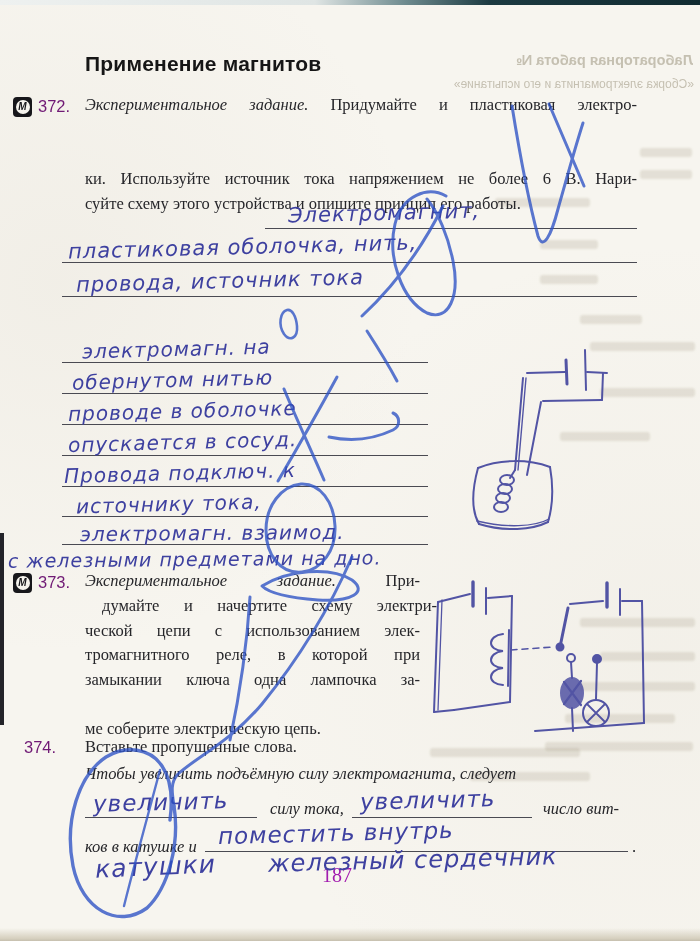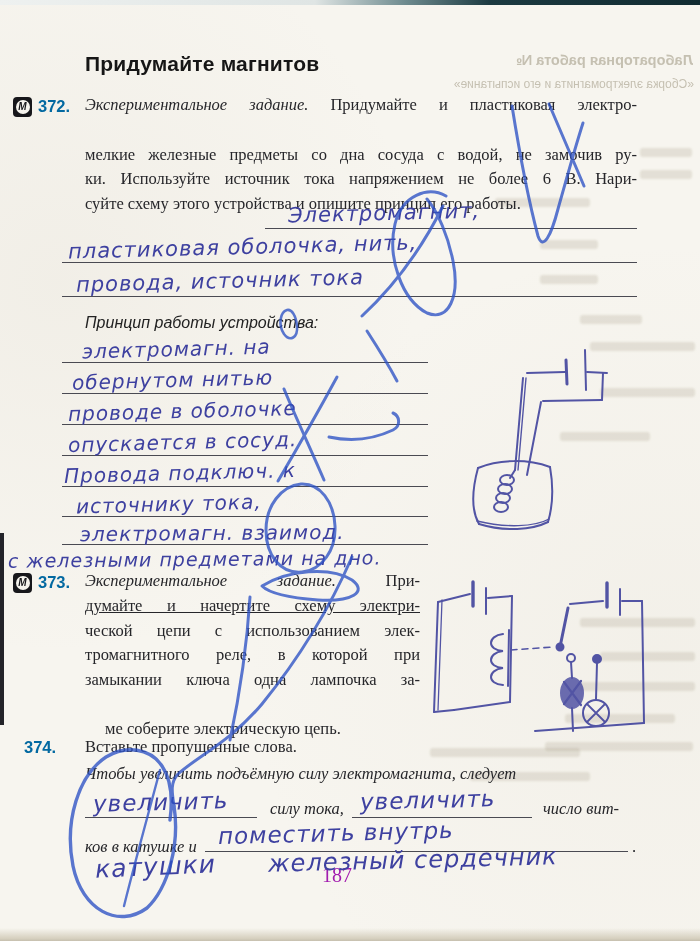--- a/index.html
+++ b/index.html
@@ -19,22 +19,22 @@
   
   .title{
     font-family:"Liberation Sans", sans-serif; font-weight:bold;
     font-size:21px; color:#161616; letter-spacing:.2px; z-index:2;
   }
   .serif{font-size:16.5px; color:#26262a; z-index:2;}
   .just{width:552px; text-align:justify; text-align-last:justify; white-space:nowrap;}
   .just-n{width:335px; text-align:justify; text-align-last:justify; white-space:nowrap;}
   .it{font-style:italic;}
   .num{
-    font-family:"Liberation Sans", sans-serif; font-weight:bold;
-    font-size:16.5px; color:#0369a1; z-index:2;text-align:center;
+    font-family:"Liberation Sans", sans-serif; font-weight:normal;
+    font-size:16.5px; color:#701a75; z-index:2;text-align:center;
   }
   .label-it{
     font-family:"Liberation Sans", sans-serif; font-style:italic;
     font-size:16px; color:#222; z-index:2;
   }
   .badge{
     width:19px; height:20px; background:#17171b; border-radius:4px;
     display:flex; align-items:center; justify-content:center; z-index:2;
   }
   .badge .ring{
@@ -96,41 +96,39 @@
   <div class="abs ghost-bar" style="left:600px;top:388px;width:95px;height:9px;"></div>
   <div class="abs ghost-bar" style="left:560px;top:432px;width:90px;height:9px;"></div>
   <div class="abs ghost-bar" style="left:580px;top:618px;width:115px;height:9px;"></div>
   <div class="abs ghost-bar" style="left:600px;top:652px;width:95px;height:9px;"></div>
   <div class="abs ghost-bar" style="left:580px;top:682px;width:115px;height:9px;"></div>
   <div class="abs ghost-bar" style="left:565px;top:714px;width:110px;height:9px;"></div>
   <div class="abs ghost-bar" style="left:545px;top:742px;width:148px;height:9px;"></div>
   <div class="abs ghost-bar" style="left:430px;top:748px;width:150px;height:9px;"></div>
   <div class="abs ghost-bar" style="left:470px;top:772px;width:120px;height:9px;"></div>
 
-  <div class="abs title" style="left:85px;top:52px;">Придумайте магнитов</div>
+  <div class="abs title" style="left:85px;top:52px;">Применение магнитов</div>
 
   <div class="abs badge" style="left:13px;top:97px;">
     <span class="ring">
         <span class="m">М</span>
       </span>
   </div>
   <div class="abs num" style="left:38px;top:97px;">372.</div>
   <div class="abs serif just" style="left:85px;top:95px;"><span class="it">Экспериментальное задание.</span> <span>Придумайте и пластиковая электро-</span></div>
-  <div class="abs serif just" style="left:85px;top:145px;">мелкие железные предметы со дна сосуда с водой, не замочив ру-</div>
   <div class="abs serif just" style="left:85px;top:169px;">ки. Используйте источник тока напряжением не более 6 В. Нари-</div>
   <div class="abs serif" style="left:85px;top:194px;">суйте схему этого устройства и опишите принцип его работы.</div>
 
   <div class="abs rule" style="left:265px;top:228px;width:372px;"></div>
   <div class="abs rule" style="left:62px;top:262px;width:575px;"></div>
   <div class="abs rule" style="left:62px;top:296px;width:575px;"></div>
   <div class="abs hand r-1" style="left:288px;top:201px;font-size:21px;">Электромагнит,</div>
   <div class="abs hand r-1" style="left:68px;top:235px;font-size:21px;">пластиковая оболочка, нить,</div>
   <div class="abs hand r-1" style="left:76px;top:269px;font-size:21px;">провода, источник тока</div>
 
-  <div class="abs label-it" style="left:85px;top:314px;">Принцип работы устройства:</div>
   <div class="abs rule" style="left:62px;top:362px;width:366px;"></div>
   <div class="abs rule" style="left:62px;top:393px;width:366px;"></div>
   <div class="abs rule" style="left:62px;top:424px;width:366px;"></div>
   <div class="abs rule" style="left:62px;top:455px;width:366px;"></div>
   <div class="abs rule" style="left:62px;top:486px;width:366px;"></div>
   <div class="abs rule" style="left:62px;top:516px;width:366px;"></div>
   <div class="abs rule" style="left:62px;top:544px;width:366px;"></div>
   <div class="abs hand r-1" style="left:82px;top:337px;font-size:20px;">электромагн. на</div>
   <div class="abs hand r-1" style="left:72px;top:368px;font-size:20px;">обернутом нитью</div>
   <div class="abs hand r-1" style="left:68px;top:399px;font-size:20px;">проводе в оболочке</div>
@@ -162,25 +160,25 @@
     <path d="M65,132 L60,140"></path>
   </svg>
 
   <div class="abs badge" style="left:13px;top:573px;">
     <span class="ring">
         <span class="m">М</span>
       </span>
   </div>
   <div class="abs num" style="left:38px;top:573px;">373.</div>
   <div class="abs serif just-n" style="left:85px;top:571px;"><span class="it">Экспериментальное задание.</span> <span>При-</span></div>
-  <div class="abs serif just-n" style="left:85px;top:596px;text-decoration:underline;">думайте и начертите схему электри-</div>
+  <div class="abs serif just-n" style="left:102px;top:596px;">думайте и начертите схему электри-</div>
   <div class="abs serif just-n" style="left:85px;top:621px;">ческой цепи с использованием элек-</div>
   <div class="abs serif just-n" style="left:85px;top:670px;">замыкании ключа одна лампочка за-</div>
   <div class="abs serif just-n" style="left:85px;top:645px;">тромагнитного реле, в которой при</div>
-  <div class="abs serif" style="left:85px;top:719px;margin-left:20px;">ме соберите электрическую цепь.</div>
+  <div class="abs serif" style="left:85px;top:719px;">ме соберите электрическую цепь.</div>
 
   <svg class="abs sketch" style="left:425px;top:570px;" width="255" height="175" viewBox="0 0 255 175" fill="none" stroke="#3c3f9b" stroke-width="2" stroke-linecap="round" opacity="0.88">
     <path d="M13,32 L9,142"></path>
     <path d="M17,30 L13,140" stroke-width="1.3"></path>
     <path d="M13,32 L45,24"></path>
     <path d="M48,12 L48,36" stroke-width="3.4"></path>
     <path d="M61,18 L61,44"></path>
     <path d="M63,28 L87,26"></path>
     <path d="M87,26 L85,132"></path>
     <path d="M29,140 L85,132"></path>

